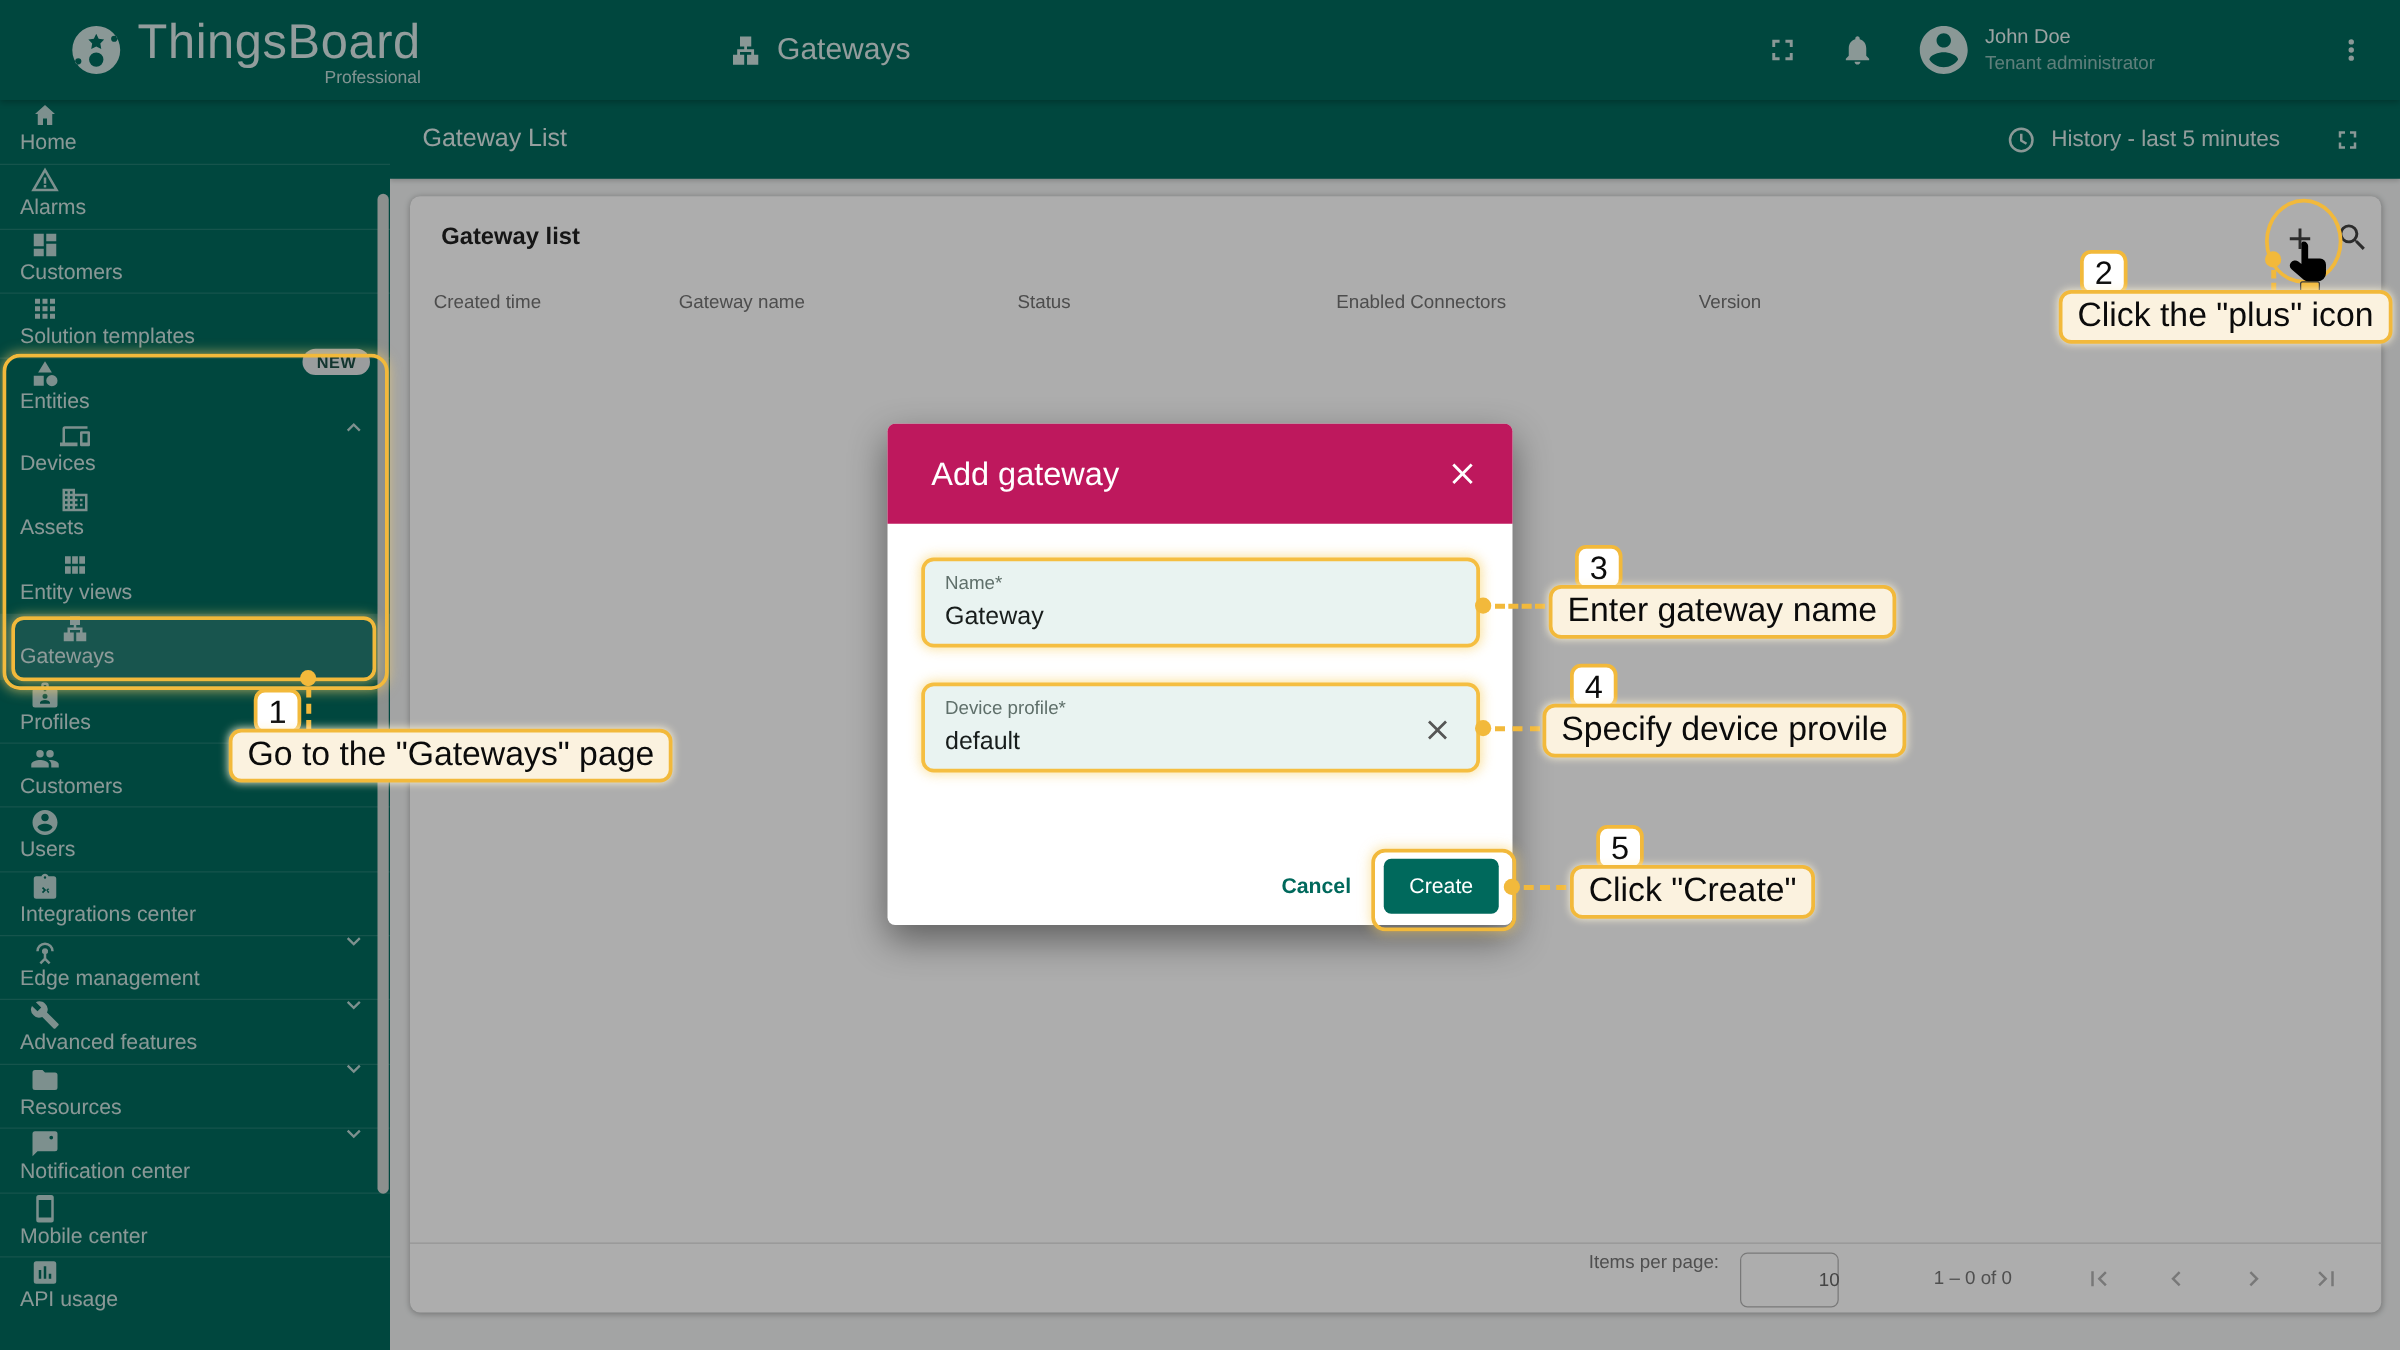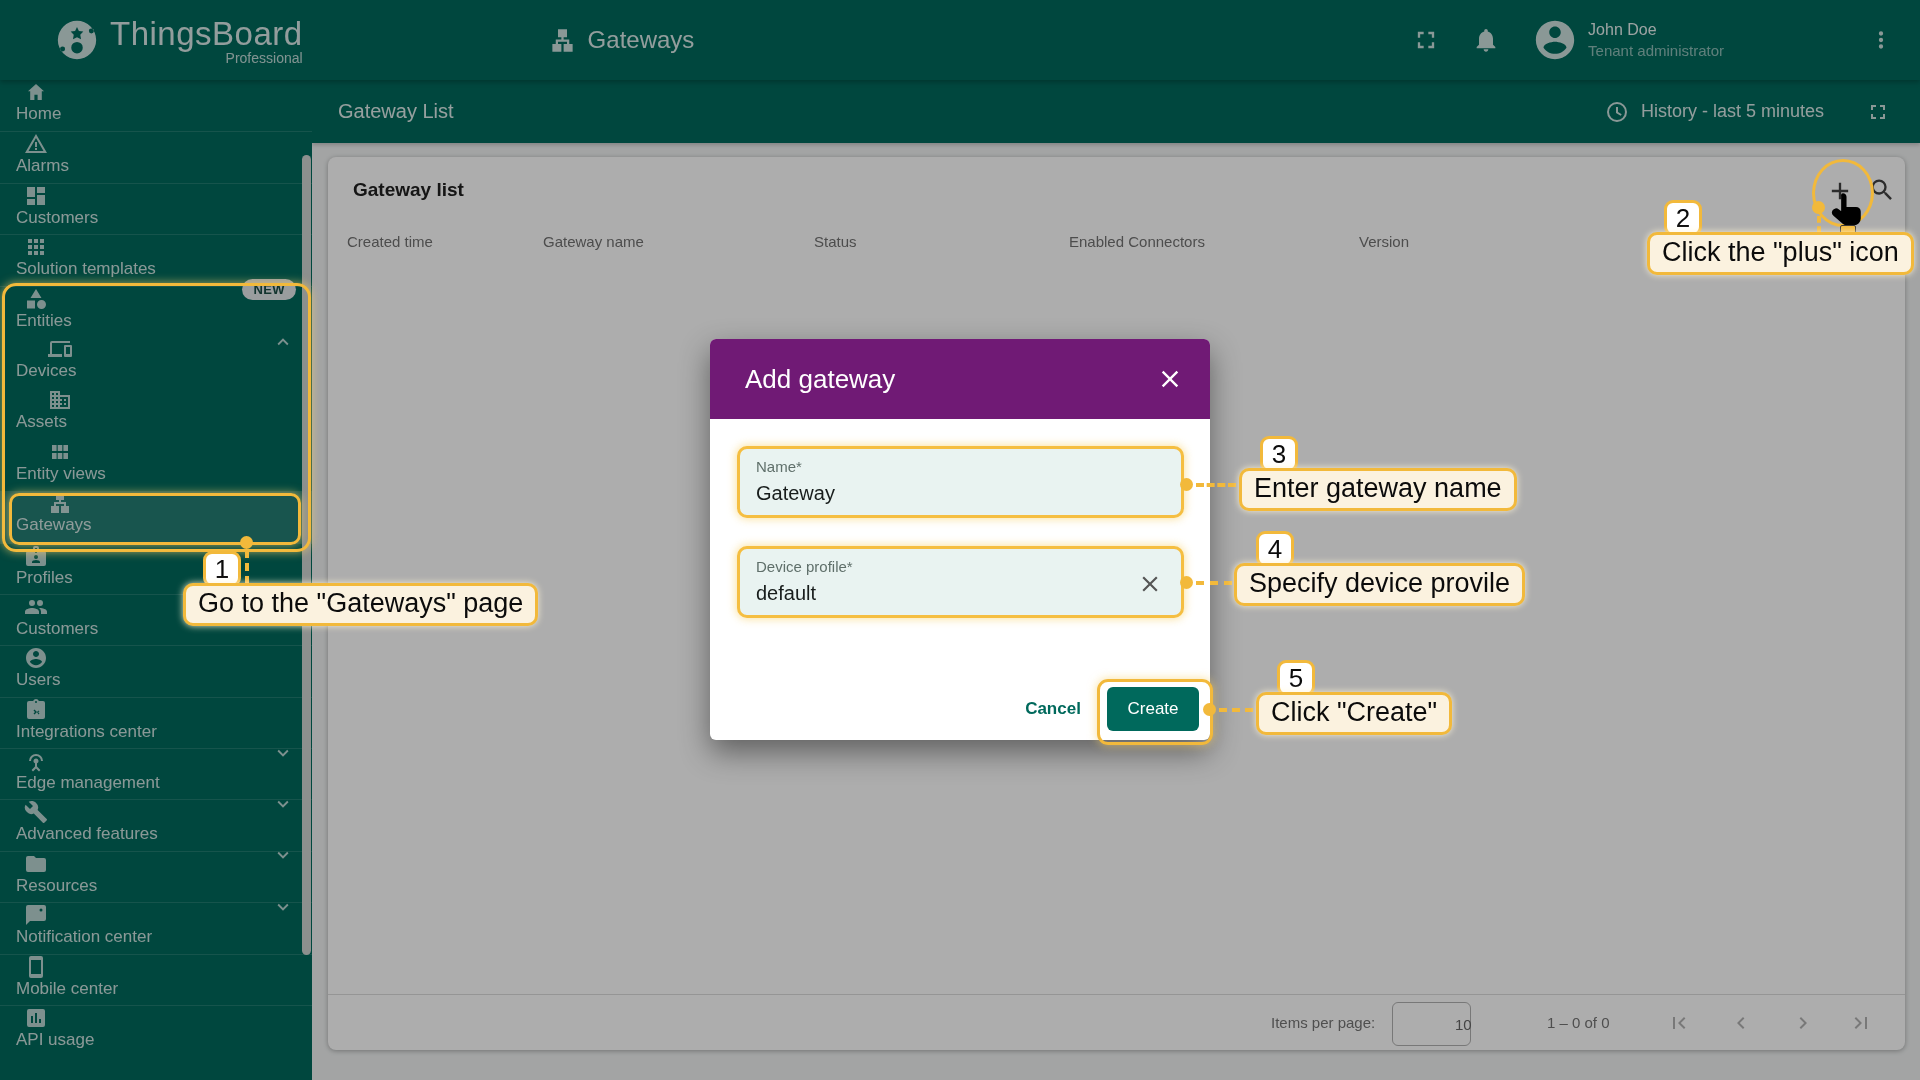--- a/index.html
+++ b/index.html
@@ -7,21 +7,21 @@
        font-family:"Liberation Sans",sans-serif;background:#f0f2f2;}
   .icon{display:inline-block;line-height:0;}
   .icon svg{width:100%;height:100%;fill:currentColor;}
 
   
   .topbar{position:absolute;left:0;top:0;width:1920px;height:80px;background:#00695c;
           display:flex;align-items:center;z-index:3;box-shadow:0 2px 5px rgba(0,0,0,.25);}
   .logo{display:flex;align-items:center;margin-left:54px;}
   .logo-icon{width:46px;height:46px;color:rgba(255,255,255,.8);}
   .logo-textblock{margin-left:10px;display:flex;flex-direction:column;}
-  .logo-title{font-size:33px;font-weight:400;color:rgba(255,255,255,.85);letter-spacing:.5px;}
+  .logo-title{font-size:39px;font-weight:400;color:rgba(255,255,255,.85);letter-spacing:.5px;}
   .logo-sub{font-size:14px;color:rgba(255,255,255,.75);text-align:right;margin-top:-3px;}
   .page-head{display:flex;align-items:center;margin-left:246px;color:rgba(255,255,255,.85);}
   .page-head .icon{width:27px;height:27px;color:rgba(255,255,255,.8);}
   .page-title{font-size:24px;margin-left:12px;font-weight:400;}
   .topbar-right{margin-left:auto;display:flex;align-items:center;margin-right:26px;}
   .tb-btn{width:28px;height:28px;color:rgba(255,255,255,.8);margin-left:0;cursor:pointer;}
   .tb-bell{margin-left:32px;}
   .avatar{width:46px;height:46px;color:rgba(255,255,255,.8);margin-left:32px;}
   .userblock{margin-left:10px;margin-right:30px;}
   .user-name{font-size:16px;color:rgba(255,255,255,.9);}
@@ -52,36 +52,36 @@
   .history-label{font-size:18px;margin:0 42px 0 12px;text-align:right;}
 
   .card{position:absolute;left:16px;top:77px;width:1577px;height:893px;background:#fff;border-radius:8px;
         box-shadow:0 1px 5px rgba(0,0,0,.3);}
   .card-title{position:absolute;left:25px;top:22px;font-size:19px;font-weight:700;color:#212121;}
   .card-plus{position:absolute;left:1498px;top:20px;width:28px;height:28px;color:#424242;cursor:pointer;}
   .card-search{position:absolute;left:1540px;top:19px;width:28px;height:28px;color:#424242;cursor:pointer;}
   .thead{position:absolute;top:76px;font-size:15px;font-weight:500;color:#727272;white-space:nowrap;}
   .pag-divider{position:absolute;left:0;top:837px;width:100%;height:0;border-top:1px solid #dcdcdc;}
   .paginator{position:absolute;left:0;top:838px;width:100%;height:55px;color:#757575;}
-  .ipp-label{position:absolute;left:943px;top:19px;font-size:15px;}
+  .ipp-label{position:absolute;left:943px;top:6px;font-size:15px;}
   .ipp-select{position:absolute;left:1064px;top:7px;width:79px;height:44px;border:1px solid rgba(0,0,0,.30);
               border-radius:6px;display:flex;align-items:center;cursor:pointer;box-sizing:border-box;padding-left:47px;}
   .ipp-value{font-size:15px;color:#666;margin-left:15px;}
   .ipp-caret{width:20px;height:20px;color:#777;margin-left:auto;margin-right:8px;}
   .range-label{position:absolute;left:1219px;top:19px;font-size:15px;}
   .pg{position:absolute;top:16px;width:24px;height:24px;color:rgba(0,0,0,.30);}
   .pg1{left:1339px;} .pg2{left:1401px;} .pg3{left:1463px;} .pg4{left:1521px;}
 
   
   .backdrop{position:absolute;inset:0;background:rgba(0,0,0,.32);z-index:5;}
 
   
   .modal{position:absolute;left:710px;top:339px;width:500px;height:401px;z-index:10;border-radius:6px;
          background:#fff;box-shadow:0 12px 30px rgba(0,0,0,.45);}
-  .modal-header{position:absolute;left:0;top:0;width:100%;height:80px;background:#701a75;
+  .modal-header{position:absolute;left:0;top:0;width:100%;height:80px;background:#be185d;
                 border-radius:6px 6px 0 0;display:flex;align-items:center;}
   .modal-title{color:#fff;font-size:26px;font-weight:500;margin-left:35px;}
   .modal-close{width:28px;height:28px;color:#fff;margin-left:auto;margin-right:26px;cursor:pointer;}
   .m-field{position:absolute;left:27px;width:447px;height:72px;background:#e9f3f1;box-sizing:border-box;
            border:3px solid #F5BE41;border-radius:10px;box-shadow:0 0 9px 1px rgba(248,210,110,.65);
            padding:9px 16px 12px;}
   .m-field-name{top:107px;}
   .m-field-profile{top:207px;}
   .m-lbl{font-size:15px;color:#5f6f6a;}
   .m-val{font-size:20px;color:#181d1c;margin-top:7px;}

